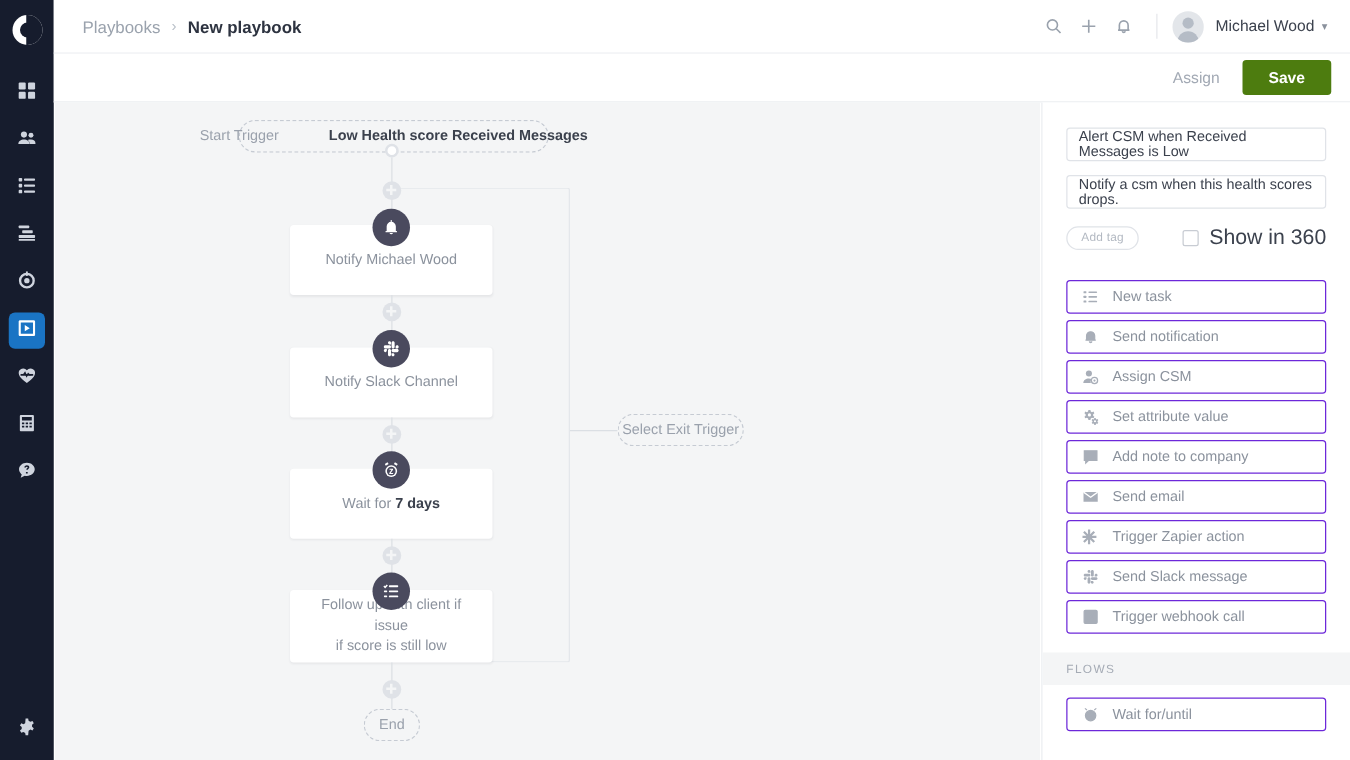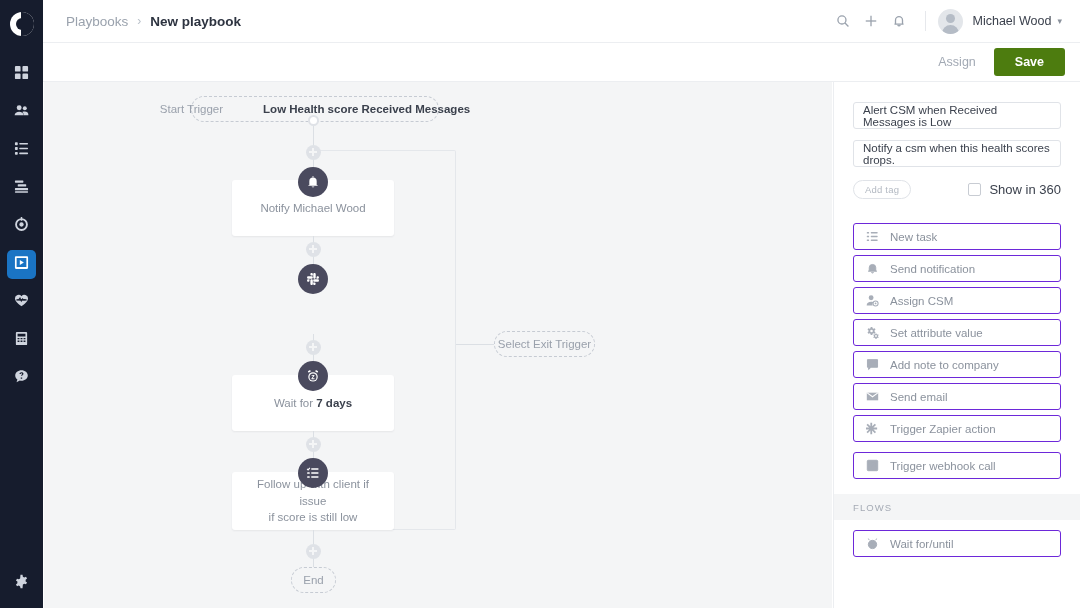--- a/index.html
+++ b/index.html
@@ -139,21 +139,21 @@
     display: flex; align-items: center; padding: 0 9px; font-size: 11.5px; color: #3b414d;
     background: #fff; cursor: text;
   }
   .ptagrow { display: flex; align-items: center; margin: 0 19px; justify-content: space-between; }
   .addtag {
     border: 1px solid #e0e3e8; border-radius: 11px; padding: 3px 11px;
     font-size: 9.5px; color: #b3b9c2; cursor: pointer; letter-spacing: .2px;
   }
   .showrow { display: flex; align-items: center; gap: 8px; }
   .chk { width: 13px; height: 13px; border: 1px solid #c8ccd3; border-radius: 2px; background:#fff; cursor:pointer; }
-  .showlbl { font-size: 13px; color: #3b414d; }
+  .showlbl { font-size: 17px; color: #3b414d; }
   .sectionhdr {
     height: 26px; background: #f4f5f6; display: flex; align-items: center;
     padding-left: 19px; font-size: 9.5px; letter-spacing: 1.1px; color: #a5abb5;
   }
   .arow {
     margin: 0 19px; height: 27px; border: 1px solid #6d28d9; border-radius: 3px;
     display: flex; align-items: center; padding-left: 11px; gap: 11px;
     font-size: 11.5px; color: #8b929d; background: #fff; cursor: pointer;
   }
   .arow .aicon { width: 14px; height: 14px; display: flex; align-items: center; justify-content: center; }
@@ -312,20 +312,23 @@
       <svg viewBox="0 0 16 16">
           <path d="M3.8 11.3V7a4.2 4.2 0 0 1 8.4 0v4.3h1V12.4H2.8v-1.1z"></path>
           <path d="M6.4 13a1.7 1.7 0 0 0 3.2 0z"></path>
           <rect x="7.4" y="1.1" width="1.2" height="1.8" rx=".6"></rect>
         </svg>
     </div>
     <div class="vline" style="left:269px; top:154px; height:19px;"></div>
     <div class="plus" style="left:261.5px; top:159.5px;"></div>
     <div class="vline" style="left:269px; top:174px; height:22px;"></div>
 
+    <div class="node" style="left:188px; top:196px; width:162px; height:56px;">
+      <span>Notify Slack Channel</span>
+    </div>
     <div class="node-icon" style="left:254px; top:182px;">
       <svg viewBox="0 0 16 16">
           <path d="M6.4 1.2c-.8 0-1.4.6-1.4 1.4s.6 1.4 1.4 1.4h1.4V2.6c0-.8-.6-1.4-1.4-1.4zm0 3.7H2.6c-.8 0-1.4.6-1.4 1.4s.6 1.4 1.4 1.4h3.8c.8 0 1.4-.6 1.4-1.4s-.6-1.4-1.4-1.4z"></path>
           <path d="M14.8 6.3c0-.8-.6-1.4-1.4-1.4s-1.4.6-1.4 1.4v1.4h1.4c.8 0 1.4-.6 1.4-1.4zm-3.7 0V2.6c0-.8-.6-1.4-1.4-1.4s-1.4.6-1.4 1.4v3.7c0 .8.6 1.4 1.4 1.4s1.4-.6 1.4-1.4z"></path>
           <path d="M9.6 14.8c.8 0 1.4-.6 1.4-1.4s-.6-1.4-1.4-1.4H8.2v1.4c0 .8.6 1.4 1.4 1.4zm0-3.7h3.8c.8 0 1.4-.6 1.4-1.4s-.6-1.4-1.4-1.4H9.6c-.8 0-1.4.6-1.4 1.4s.6 1.4 1.4 1.4z"></path>
           <path d="M1.2 9.7c0 .8.6 1.4 1.4 1.4s1.4-.6 1.4-1.4V8.3H2.6c-.8 0-1.4.6-1.4 1.4zm3.8 0v3.7c0 .8.6 1.4 1.4 1.4s1.4-.6 1.4-1.4V9.7c0-.8-.6-1.4-1.4-1.4S5 8.9 5 9.7z"></path>
         </svg>
     </div>
     <div class="vline" style="left:269px; top:252px; height:19px;"></div>
     <div class="plus" style="left:261.5px; top:257.5px;"></div>
@@ -477,20 +480,31 @@
     <div class="arow">
       <span class="aicon">
           <svg viewBox="0 0 16 16">
             <path d="M9.3 6.7h5.4v2.6H9.3l3.8 3.8-1.8 1.8L7.5 11v5.4H4.9V11L1.1 14.9l-1.8-1.8L3.1 9.3h-5.4V6.7h5.4L-.7 2.9 1.1 1.1l3.8 3.8V-.5h2.6v5.4L11.3 1.1l1.8 1.8z" transform="translate(1.2 1.2) scale(0.85)"></path>
           </svg>
         </span>
       <span>Trigger Zapier action</span>
     </div>
     <div style="height:5px"></div>
 
+    <div class="arow">
+      <span class="aicon">
+          <svg viewBox="0 0 16 16">
+            <path d="M6.4 1.2c-.8 0-1.4.6-1.4 1.4s.6 1.4 1.4 1.4h1.4V2.6c0-.8-.6-1.4-1.4-1.4zm0 3.7H2.6c-.8 0-1.4.6-1.4 1.4s.6 1.4 1.4 1.4h3.8c.8 0 1.4-.6 1.4-1.4s-.6-1.4-1.4-1.4z"></path>
+            <path d="M14.8 6.3c0-.8-.6-1.4-1.4-1.4s-1.4.6-1.4 1.4v1.4h1.4c.8 0 1.4-.6 1.4-1.4zm-3.7 0V2.6c0-.8-.6-1.4-1.4-1.4s-1.4.6-1.4 1.4v3.7c0 .8.6 1.4 1.4 1.4s1.4-.6 1.4-1.4z"></path>
+            <path d="M9.6 14.8c.8 0 1.4-.6 1.4-1.4s-.6-1.4-1.4-1.4H8.2v1.4c0 .8.6 1.4 1.4 1.4zm0-3.7h3.8c.8 0 1.4-.6 1.4-1.4s-.6-1.4-1.4-1.4H9.6c-.8 0-1.4.6-1.4 1.4s.6 1.4 1.4 1.4z"></path>
+            <path d="M1.2 9.7c0 .8.6 1.4 1.4 1.4s1.4-.6 1.4-1.4V8.3H2.6c-.8 0-1.4.6-1.4 1.4zm3.8 0v3.7c0 .8.6 1.4 1.4 1.4s1.4-.6 1.4-1.4V9.7c0-.8-.6-1.4-1.4-1.4S5 8.9 5 9.7z"></path>
+          </svg>
+        </span>
+      <span>Send Slack message</span>
+    </div>
     <div style="height:5px"></div>
 
     <div class="arow">
       <span class="aicon">
           <svg viewBox="0 0 16 16" fill="none" stroke="#a8aeb8" stroke-width="1.2">
             <rect x="1.6" y="1.6" width="12.8" height="12.8" rx="1.2"></rect>
             <line x1="5.4" y1="10.6" x2="10.4" y2="5.6"></line>
             <polyline points="6.6,5.4 10.6,5.4 10.6,9.4" fill="none"></polyline>
           </svg>
         </span>

